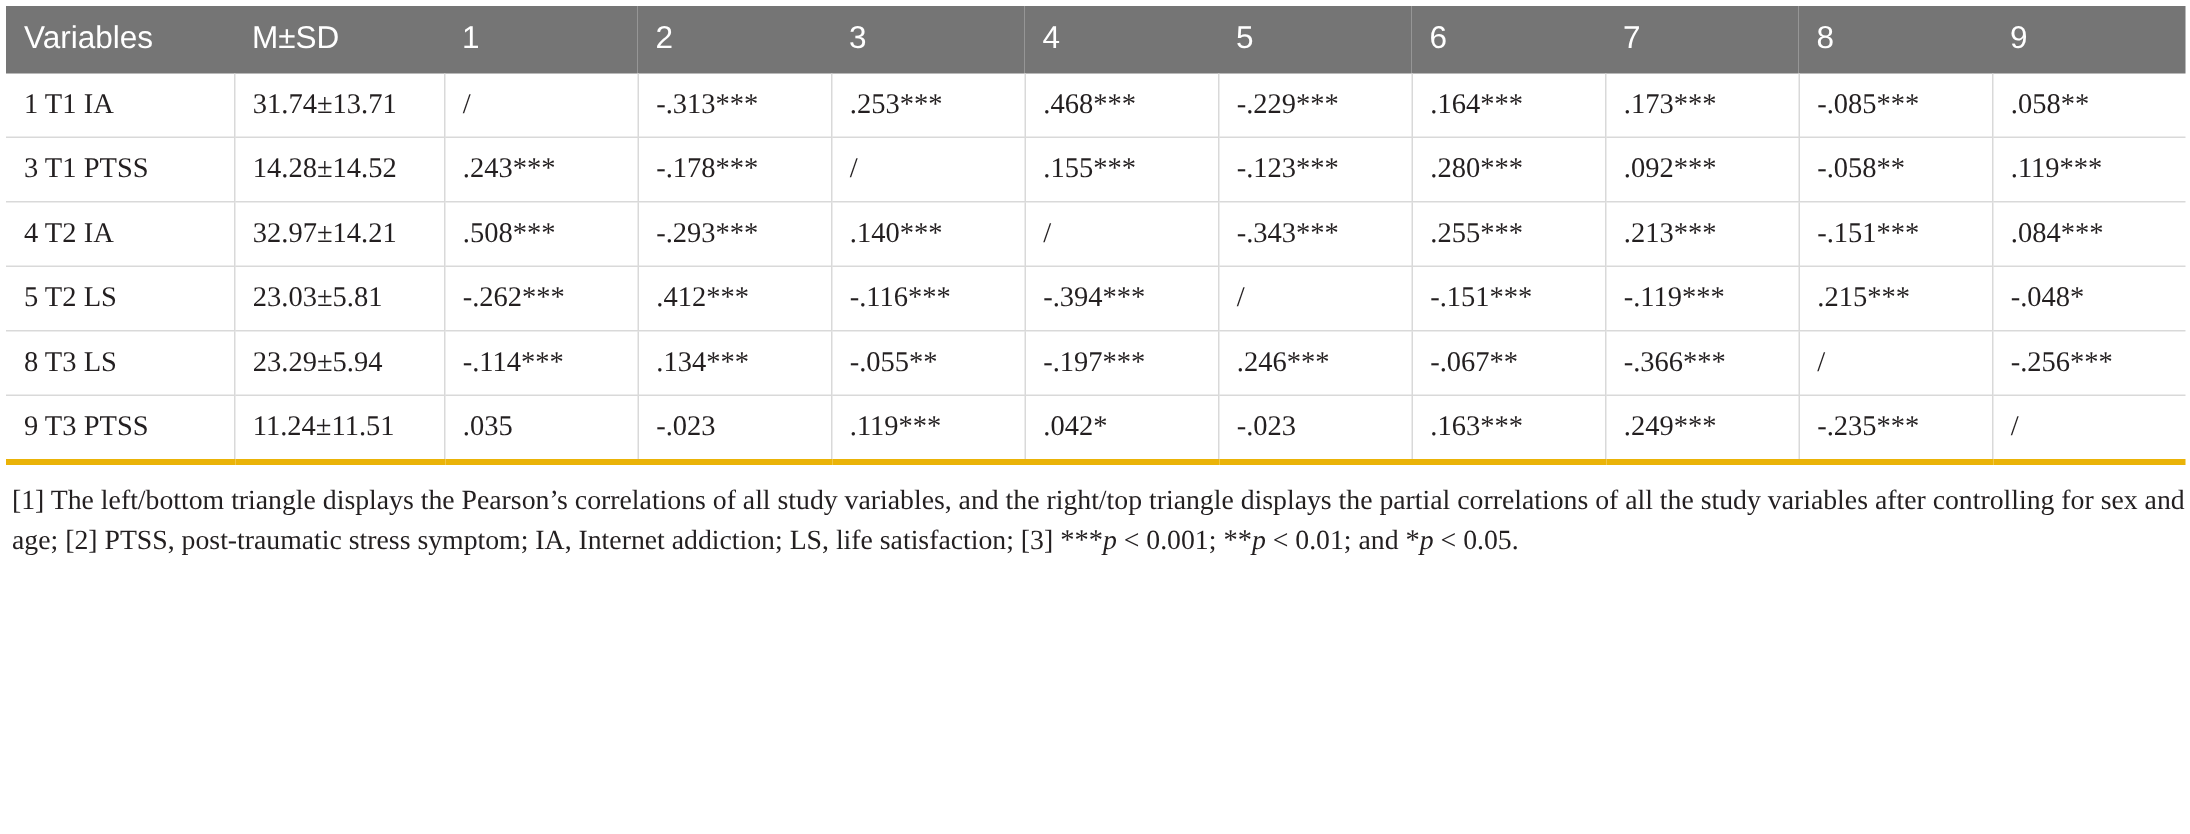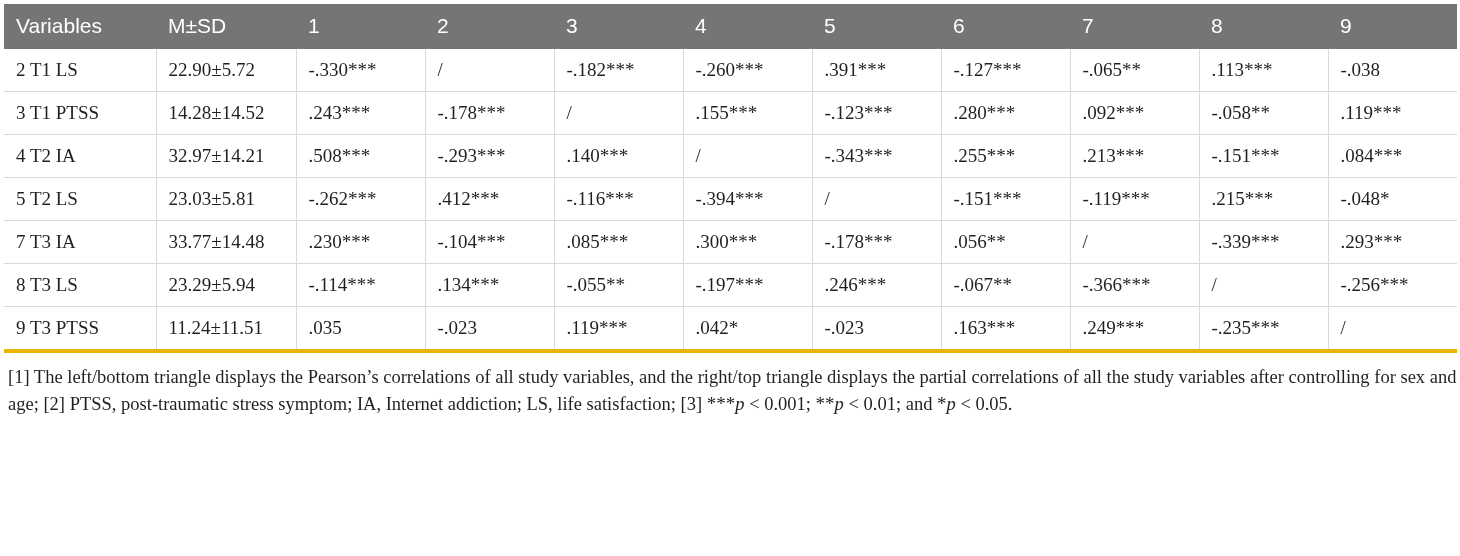--- a/index.html
+++ b/index.html
@@ -102,31 +102,31 @@
         <th>4</th>
         <th>5</th>
         <th>6</th>
         <th>7</th>
         <th>8</th>
         <th>9</th>
       </tr>
     </thead>
     <tbody>
       <tr>
-        <td>2 T1 LS</td>
-        <td>22.90±5.72</td>
-        <td>-.330***</td>
+        <td>1 T1 IA</td>
+        <td>31.74±13.71</td>
         <td>/</td>
-        <td>-.182***</td>
-        <td>-.260***</td>
-        <td>.391***</td>
-        <td>-.127***</td>
-        <td>-.065**</td>
-        <td>.113***</td>
-        <td>-.038</td>
+        <td>-.313***</td>
+        <td>.253***</td>
+        <td>.468***</td>
+        <td>-.229***</td>
+        <td>.164***</td>
+        <td>.173***</td>
+        <td>-.085***</td>
+        <td>.058**</td>
       </tr>
       <tr>
         <td>3 T1 PTSS</td>
         <td>14.28±14.52</td>
         <td>.243***</td>
         <td>-.178***</td>
         <td>/</td>
         <td>.155***</td>
         <td>-.123***</td>
         <td>.280***</td>
@@ -154,33 +154,20 @@
         <td>.412***</td>
         <td>-.116***</td>
         <td>-.394***</td>
         <td>/</td>
         <td>-.151***</td>
         <td>-.119***</td>
         <td>.215***</td>
         <td>-.048*</td>
       </tr>
       <tr>
-        <td>7 T3 IA</td>
-        <td>33.77±14.48</td>
-        <td>.230***</td>
-        <td>-.104***</td>
-        <td>.085***</td>
-        <td>.300***</td>
-        <td>-.178***</td>
-        <td>.056**</td>
-        <td>/</td>
-        <td>-.339***</td>
-        <td>.293***</td>
-      </tr>
-      <tr>
         <td>8 T3 LS</td>
         <td>23.29±5.94</td>
         <td>-.114***</td>
         <td>.134***</td>
         <td>-.055**</td>
         <td>-.197***</td>
         <td>.246***</td>
         <td>-.067**</td>
         <td>-.366***</td>
         <td>/</td>

